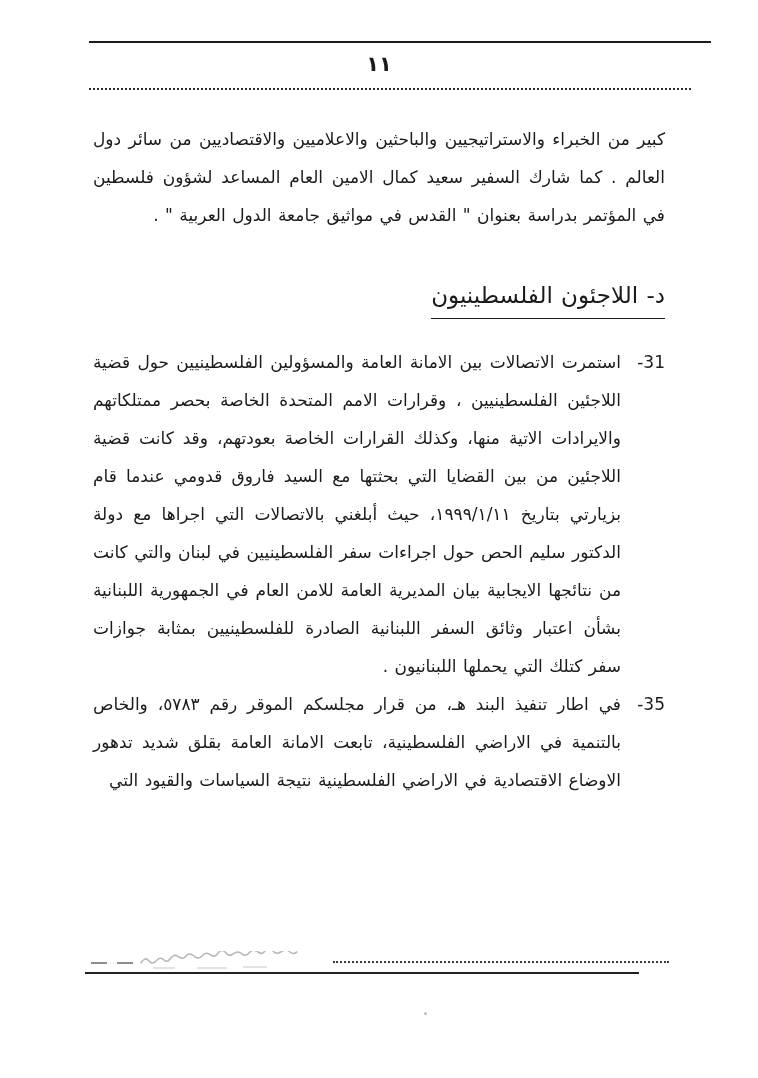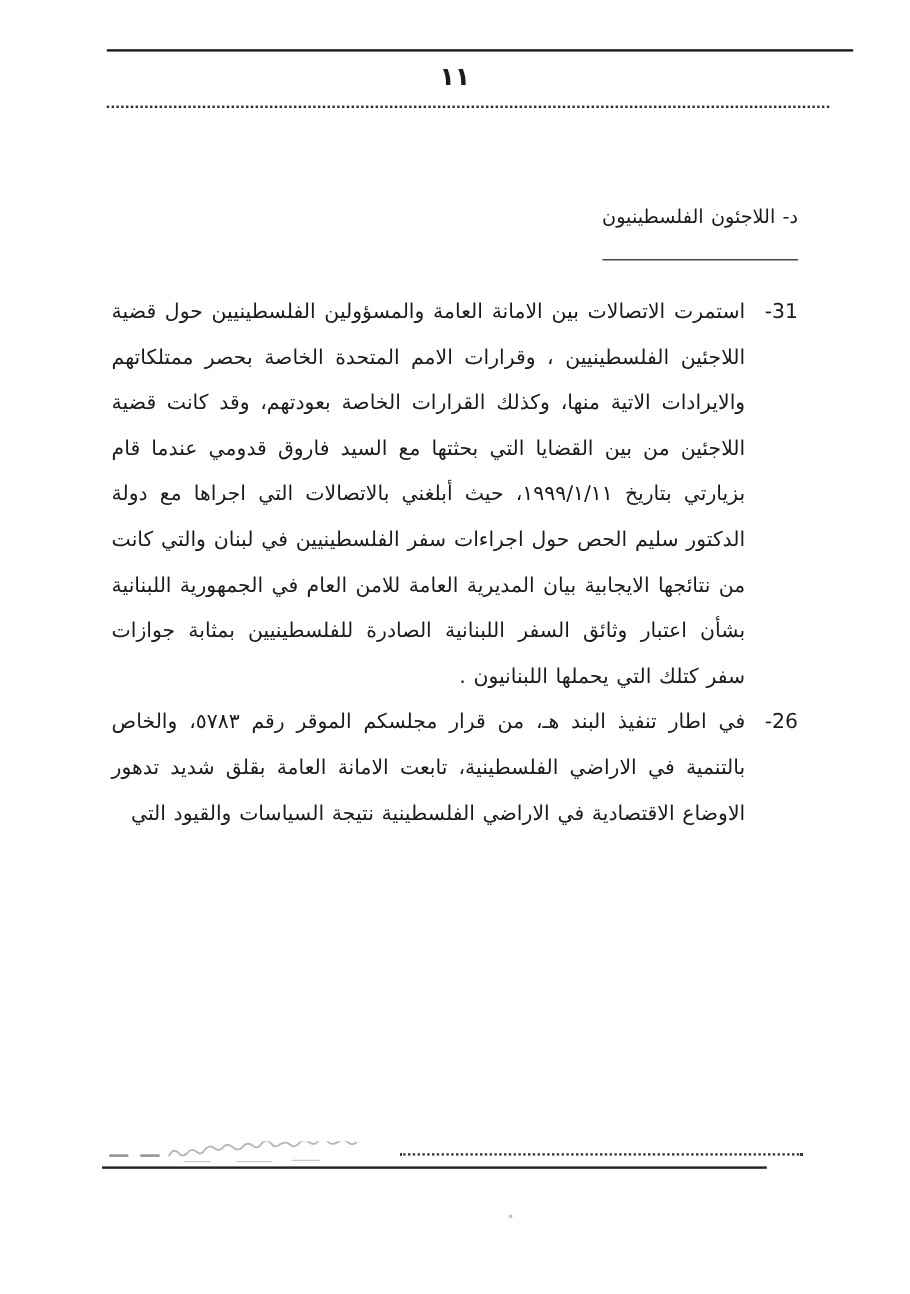--- a/index.html
+++ b/index.html
@@ -43,23 +43,23 @@
     direction: rtl;
     text-align: justify;
     font-size: 17px;
     line-height: 38px;
     word-spacing: 1px;
   }
   .intro { margin-bottom: 0; }
   .section-heading-row { margin: 42px 0 24px; }
   .section-heading {
     display: inline-block;
-    font-size: 16px;
+    font-size: 23px;
     border-bottom: 1.5px solid #1b1b1b;
-    padding-bottom: 16px;
+    padding-bottom: 4px;
   }
   .numbered-item {
     position: relative;
     padding-right: 44px;
   }
   .item-number {
     position: absolute;
     right: 0; top: 0;
     line-height: 38px;
   }
@@ -106,33 +106,34 @@
 <div class="page">
 
   <div class="top-rule"></div>
 
   <div class="page-number">١١</div>
 
   <div class="header-dots"></div>
 
   <div class="content">
 
+    <p class="intro">كبير من الخبراء والاستراتيجيين والباحثين والاعلاميين والاقتصاديين من سائر دول العالم . كما شارك السفير سعيد كمال الامين العام المساعد لشؤون فلسطين في المؤتمر بدراسة بعنوان " القدس في مواثيق جامعة الدول العربية " .</p>
 
     <div class="section-heading-row">
       <span class="section-heading">د- اللاجئون الفلسطينيون</span>
     </div>
 
     <div class="numbered-item">
       <span class="item-number">31-</span>
       <span>استمرت الاتصالات بين الامانة العامة والمسؤولين الفلسطينيين حول قضية اللاجئين الفلسطينيين ، وقرارات الامم المتحدة الخاصة بحصر ممتلكاتهم والايرادات الاتية منها، وكذلك القرارات الخاصة بعودتهم، وقد كانت قضية اللاجئين من بين القضايا التي بحثتها مع السيد فاروق قدومي عندما قام بزيارتي بتاريخ ١٩٩٩/١/١١، حيث أبلغني بالاتصالات التي اجراها مع دولة الدكتور سليم الحص حول اجراءات سفر الفلسطينيين في لبنان والتي كانت من نتائجها الايجابية بيان المديرية العامة للامن العام في الجمهورية اللبنانية بشأن اعتبار وثائق السفر اللبنانية الصادرة للفلسطينيين بمثابة جوازات سفر كتلك التي يحملها اللبنانيون .</span>
     </div>
 
 
     <div class="numbered-item">
-      <span class="item-number">26-</span>
+      <span class="item-number">35-</span>
       <span>في اطار تنفيذ البند هـ، من قرار مجلسكم الموقر رقم ٥٧٨٣، والخاص بالتنمية في الاراضي الفلسطينية، تابعت الامانة العامة بقلق شديد تدهور الاوضاع الاقتصادية في الاراضي الفلسطينية نتيجة السياسات والقيود التي</span>
     </div>
 
   </div>
 
   <div class="footer">
     <div class="footer-dash d1"></div>
     <div class="footer-dash d2"></div>
     <span class="printer-mark">
       <svg width="170" height="20" viewBox="0 0 170 20">

